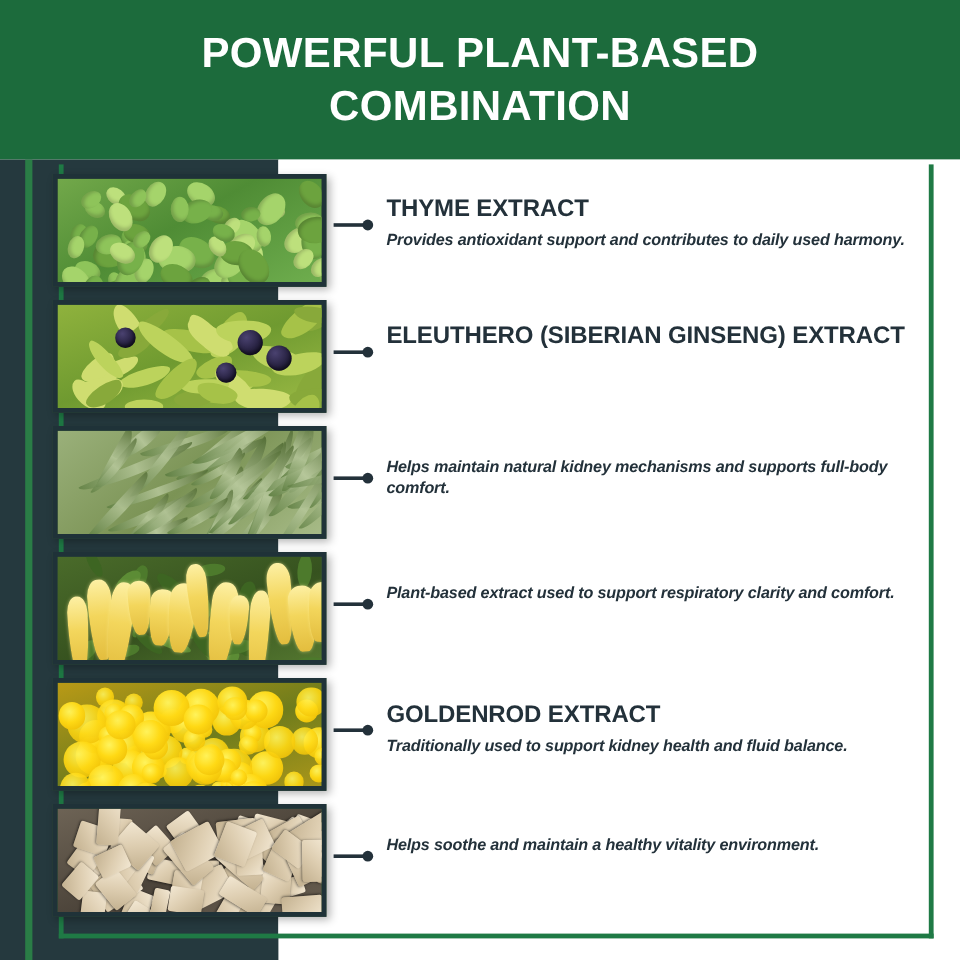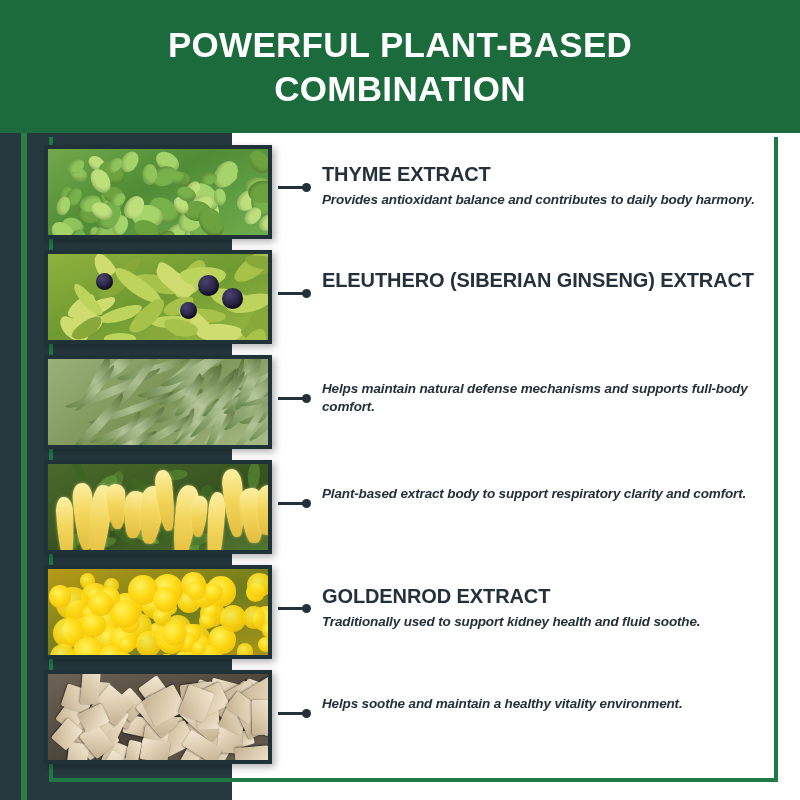--- a/index.html
+++ b/index.html
@@ -344,21 +344,21 @@
             <span class="leafy" style="width:19.118374095129184px;height:13.765229348493012px;left:58.64848474848259%;top:43.81809452952439%;background:#77b14a;
             transform:rotate(20.798858207560897deg);box-shadow:inset -2px -2px 3px rgba(0,0,0,.18);"></span>
         </div>
      </div>
      <div class="connector" style="left:278px;top:49px;width:34px;">
         <span class="line"></span>
         <span class="dot"></span>
      </div>
      <div class="text-block" style="top:30px;">
         <div class="item-title">THYME EXTRACT</div>
-        <div class="item-desc">Provides antioxidant balance and contributes to daily body harmony.</div>
+        <div class="item-desc">Provides antioxidant support and contributes to daily used harmony.</div>
      </div>
       </div>
       <div class="row" style="top: 0px;">
         <div class="photo-card" style="top:117px;height:94px;">
         <div class="photo-inner img-eleuthero">
           <span class="leafy" style="width:27.497849778052114px;height:14.96196949631667px;left:54.639126082111034%;top:78.40610153070884%;
             background:#a6c248;
             border-radius:50% 50% 50% 50%/40% 40% 60% 60%;
             transform:rotate(-5.805545839939441deg);"></span>
             <span class="leafy" style="width:31.919513944463688px;height:13.950022088768492px;left:25.25837900470833%;top:92.21442262896744%;
@@ -618,21 +618,21 @@
             transform:rotate(-16.326577525924222deg);opacity:0.755519096948774;"></span>
             <span class="blade" style="width:49.46440552898639px;height:10.129162459972576px;left:53.680258458052776%;top:37.097327881992896%;
             transform:rotate(-59.28134911853931deg);opacity:0.8325744523932599;"></span>
         </div>
      </div>
      <div class="connector" style="left:278px;top:260px;width:34px;">
         <span class="line"></span>
         <span class="dot"></span>
      </div>
      <div class="text-block" style="top:242px;">
-        <div class="item-desc">Helps maintain natural defense mechanisms and supports full-body comfort.</div>
+        <div class="item-desc">Helps maintain natural kidney mechanisms and supports full-body comfort.</div>
      </div>
       </div>
       <div class="row" style="top: 0px;">
         <div class="photo-card" style="top:327px;height:94px;">
         <div class="photo-inner img-mullein">
           <span class="leafy" style="width:28.192104916495737px;height:11.599977368514374px;
             left:87.43677144033768%;top:7.185502688298584%;background:#4d7a2c;
             transform:rotate(93.81459909239766deg);"></span>
             <span class="leafy" style="width:26.450320181858842px;height:8.610205027653137px;
             left:17.486267113758913%;top:54.02646456968796%;background:#3d6522;
@@ -759,21 +759,21 @@
             transform:rotate(-4.500660827445245deg);"></span>
             <span class="spike" style="width:22.451228865873418px;height:49.872194238050724px;left:95.19999999999999%;top:23.852061220497035%;
             transform:rotate(3.8332338859472657deg);"></span>
         </div>
      </div>
      <div class="connector" style="left:278px;top:365px;width:34px;">
         <span class="line"></span>
         <span class="dot"></span>
      </div>
      <div class="text-block" style="top:347px;">
-        <div class="item-desc">Plant-based extract body to support respiratory clarity and comfort.</div>
+        <div class="item-desc">Plant-based extract used to support respiratory clarity and comfort.</div>
      </div>
       </div>
       <div class="row" style="top: 0px;">
         <div class="photo-card" style="top:432px;height:94px;">
         <div class="photo-inner img-goldenrod">
           <span class="bloom" style="width:13.498446447145398px;height:13.498446447145398px;left:58.096874590046355%;top:94.97245902221039%;
             opacity:0.9518952865905248;"></span>
             <span class="bloom" style="width:23.581240645660728px;height:23.581240645660728px;left:29.380180159387237%;top:99.45137636068466%;
             opacity:0.9184329358336981;"></span>
             <span class="bloom" style="width:30.051701363707252px;height:30.051701363707252px;left:98.7124875314862%;top:38.797878757395665%;
@@ -953,21 +953,21 @@
             <span class="bloom" style="width:24.847021728426625px;height:24.847021728426625px;left:51.875572013796045%;top:60.269074858388194%;
             opacity:0.8684335634605304;"></span>
         </div>
      </div>
      <div class="connector" style="left:278px;top:470px;width:34px;">
         <span class="line"></span>
         <span class="dot"></span>
      </div>
      <div class="text-block" style="top:452px;">
         <div class="item-title">GOLDENROD EXTRACT</div>
-        <div class="item-desc">Traditionally used to support kidney health and fluid soothe.</div>
+        <div class="item-desc">Traditionally used to support kidney health and fluid balance.</div>
      </div>
       </div>
       <div class="row" style="top: 0px;">
         <div class="photo-card" style="top:537px;height:94px;">
         <div class="photo-inner img-marshmallow">
           <span class="chip" style="width:29.88669468457374px;height:29.161799880814215px;left:62.788629080867395%;top:49.10191552446554%;
             transform:rotate(135.60444768383604deg);"></span>
             <span class="chip" style="width:40.90614219417694px;height:26.69124004900914px;left:81.00795900420053%;top:19.909288619436666%;
             transform:rotate(52.15789413166931deg);"></span>
             <span class="chip" style="width:36.027010519971554px;height:22.840238931453314px;left:41.68836277141236%;top:12.850487617391991%;

